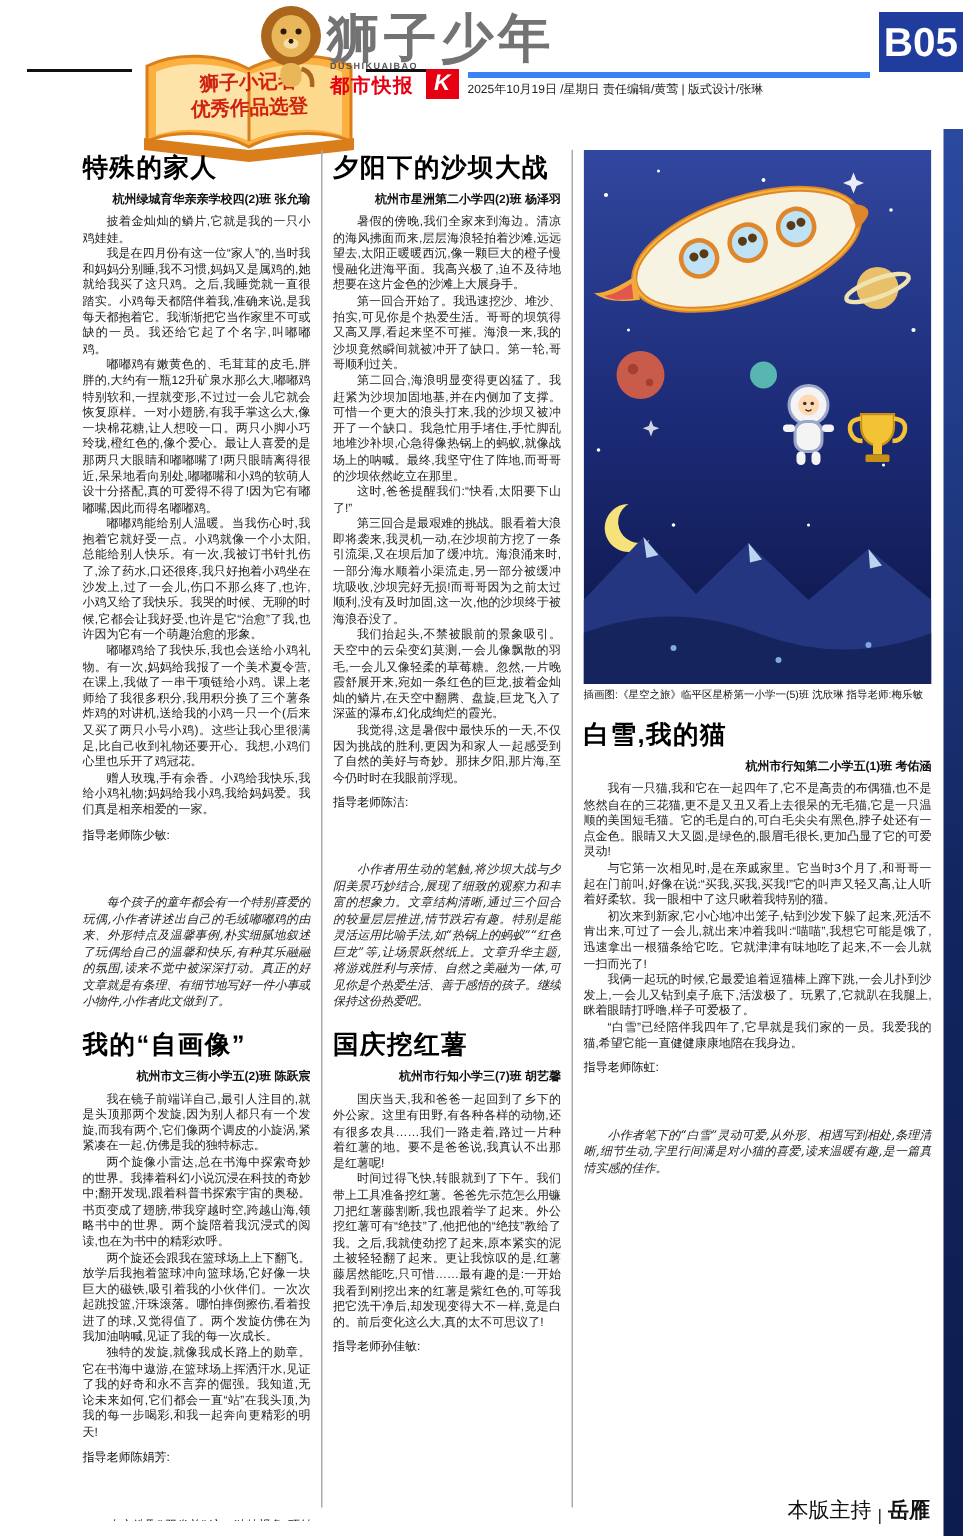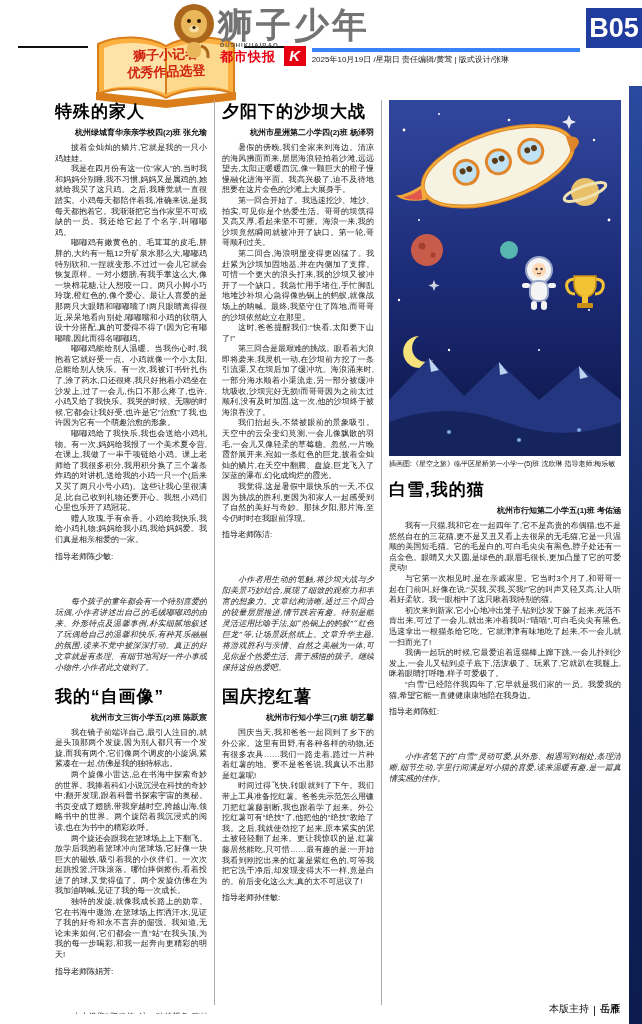--- a/index.html
+++ b/index.html
@@ -68,21 +68,21 @@
   .t-label { font-size:8px; font-weight:normal; margin-top:5px; color:#111; }
   .t-comment {
     font-family:"DejaVu Serif", serif; font-style:italic;
     font-size:8px; line-height:11px; text-align:justify; text-indent:2em; color:#222;margin-top:34px;
   }
   
   .painting { width:232px; height:356px; display:block; }
   .caption { font-size:7px; line-height:9px; color:#111; margin:3px 0 10px 0; }
   
   .host {
-    position:absolute; right:22px; bottom:8px; font-size:10px; color:#111;
+    position:absolute; right:22px; bottom:8px; font-size:14px; color:#111;
     display:flex; align-items:flex-end; gap:5px;
   }
   .host .hbar { width:1px; height:10px; background:#333; }
   .host .hname { font-weight:bold; }
 </style>
 </head>
 <body>
 
 <div class="page">
 
@@ -285,21 +285,21 @@
           </g>
       </svg>
       <div class="caption">插画图:《星空之旅》临平区星桥第一小学一(5)班 沈欣琳  指导老师:梅乐敏</div>
 
       <div class="article">
         <div class="a-title">白雪,我的猫</div>
         <div class="a-byline">杭州市行知第二小学五(1)班 考佑涵</div>
         <div class="a-body">
           <p>我有一只猫,我和它在一起四年了,它不是高贵的布偶猫,也不是悠然自在的三花猫,更不是又丑又看上去很呆的无毛猫,它是一只温顺的美国短毛猫。它的毛是白的,可白毛尖尖有黑色,脖子处还有一点金色。眼睛又大又圆,是绿色的,眼眉毛很长,更加凸显了它的可爱灵动!</p>
           <p>与它第一次相见时,是在亲戚家里。它当时3个月了,和哥哥一起在门前叫,好像在说:“买我,买我,买我!”它的叫声又轻又高,让人听着好柔软。我一眼相中了这只瞅着我特别的猫。</p>
-          <p>初次来到新家,它小心地冲出笼子,钻到沙发下躲了起来,死活不肯出来,可过了一会儿,就出来冲着我叫:“喵喵”,可白毛尖尖有黑色,迅速拿出一根猫条给它吃。它就津津有味地吃了起来,不一会儿就一扫而光了!</p>
+          <p>初次来到新家,它小心地冲出笼子,钻到沙发下躲了起来,死活不肯出来,可过了一会儿,就出来冲着我叫:“喵喵”,我想它可能是饿了,迅速拿出一根猫条给它吃。它就津津有味地吃了起来,不一会儿就一扫而光了!</p>
           <p>我俩一起玩的时候,它最爱追着逗猫棒上蹿下跳,一会儿扑到沙发上,一会儿又钻到桌子底下,活泼极了。玩累了,它就趴在我腿上,眯着眼睛打呼噜,样子可爱极了。</p>
           <p>“白雪”已经陪伴我四年了,它早就是我们家的一员。我爱我的猫,希望它能一直健健康康地陪在我身边。</p>
         </div>
         <div class="t-label">指导老师陈虹:</div>
         <div class="t-comment">小作者笔下的“白雪”灵动可爱,从外形、相遇写到相处,条理清晰,细节生动,字里行间满是对小猫的喜爱,读来温暖有趣,是一篇真情实感的佳作。</div>
       </div>
     </div>
   </div>
 
   <div class="host">

